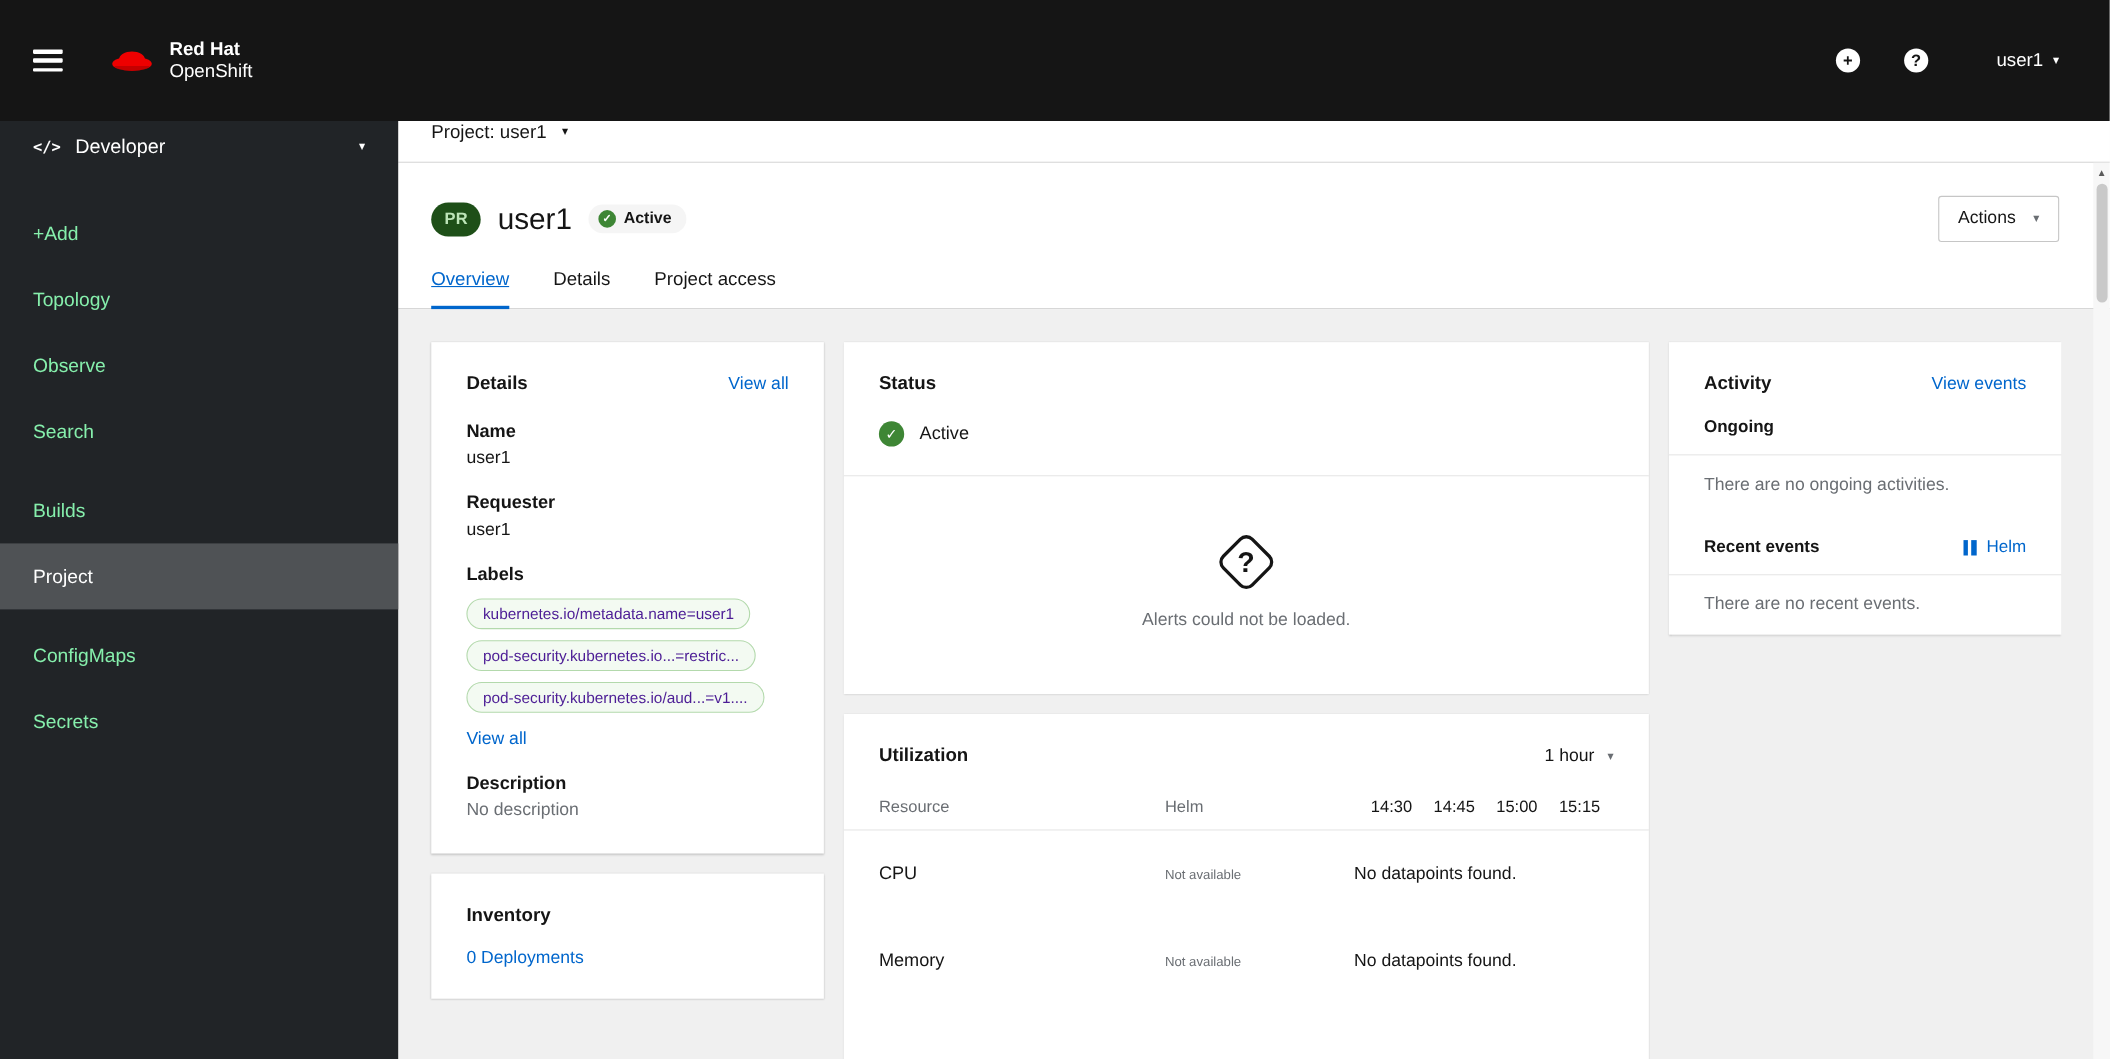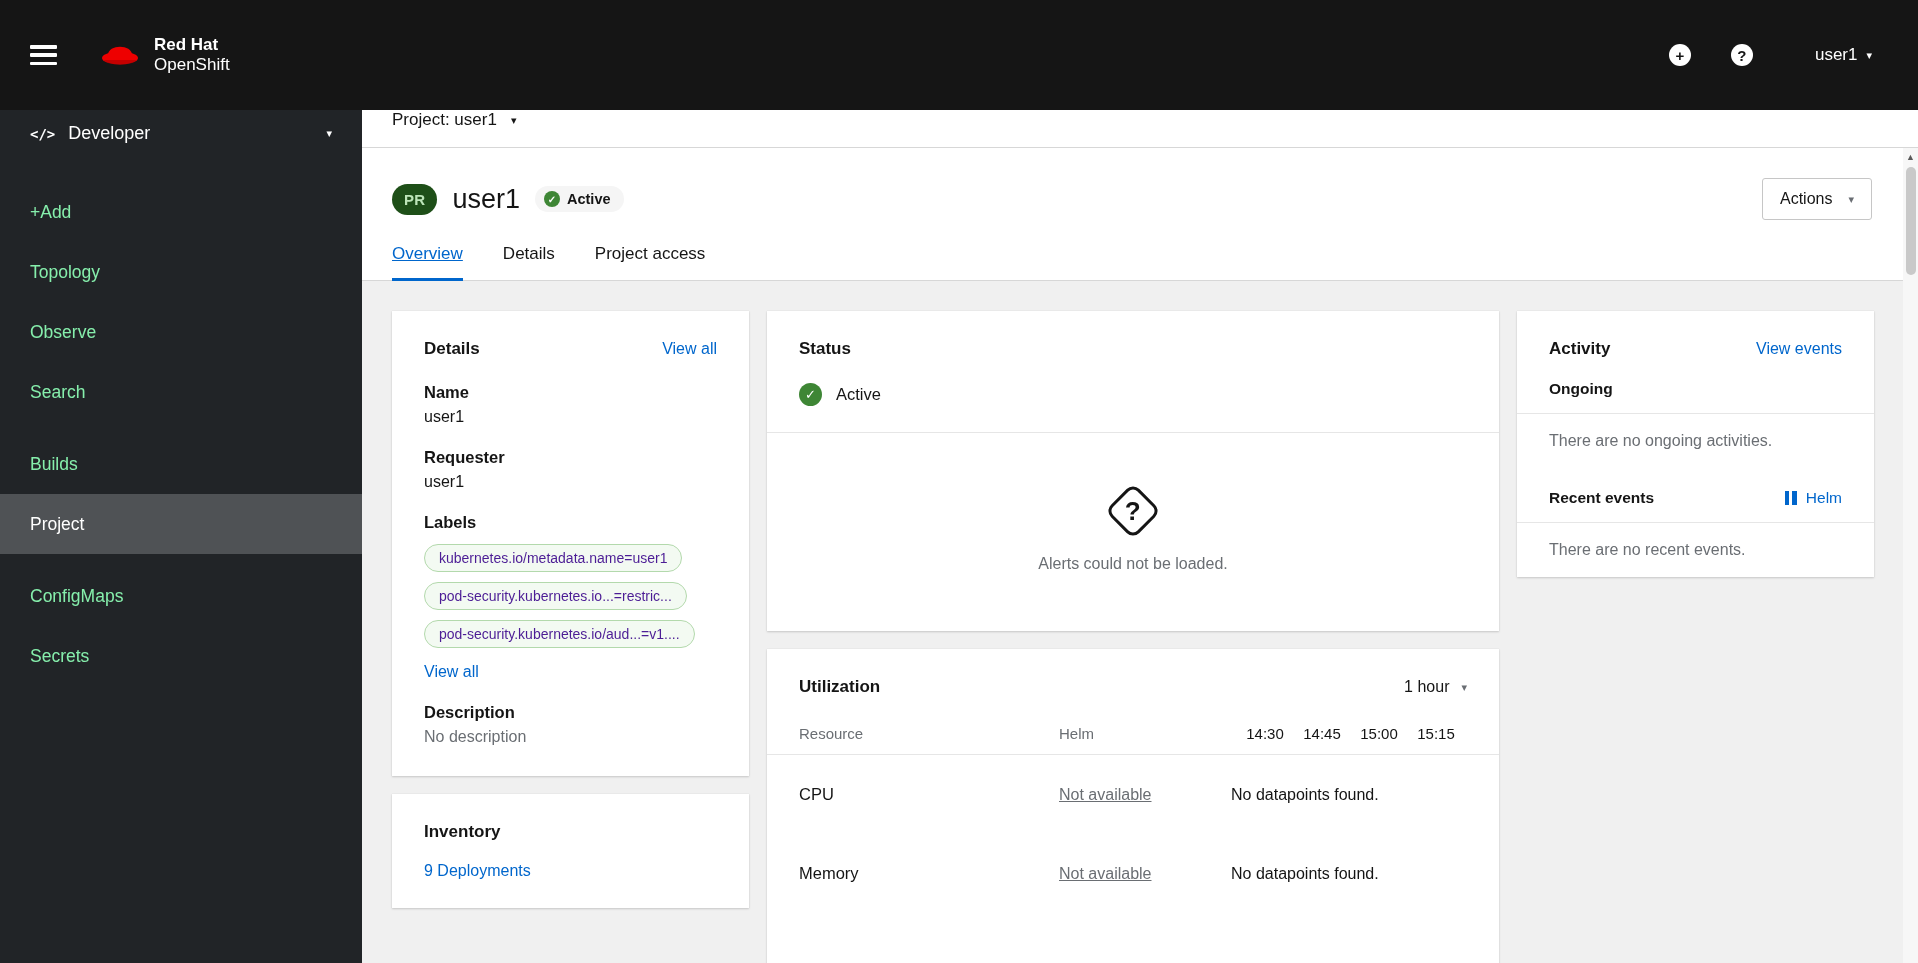--- a/index.html
+++ b/index.html
@@ -80,21 +80,21 @@
   .util-card { min-height:430px; }
   .duration { display:flex; align-items:center; gap:12px; font-size:16px; cursor:pointer; }
   .duration .caret { color:#6a6e73; }
   .util-cols { display:grid; grid-template-columns:260px 172px 1fr; align-items:end; padding:28px 32px 12px; border-bottom:1px solid #e6e6e6; }
   .col-label { color:#6a6e73; font-size:15px; }
   .time-axis { display:flex; gap:13px; padding-left:12px; }
   .time-tick { width:44px; text-align:center; font-size:15px; }
   .tick-mark { width:1px; height:7px; background:#8a8d90; margin:5px auto 0; }
   .util-row { display:grid; grid-template-columns:260px 172px 1fr; align-items:center; padding:30px 32px; }
   .util-resource { font-size:16.5px; }
-  .util-usage { font-size:16px; color:#6a6e73;text-decoration:underline; }
+  .util-usage { font-size:12px; color:#6a6e73; }
   .util-data { font-size:16px; }
 
   
   .section-row { display:flex; align-items:center; justify-content:space-between; padding:21px 32px 15px; }
   .section-title { font-weight:bold; font-size:15.5px; }
   .empty-text { color:#6a6e73; font-size:16px; padding:18px 32px; }
   .pause-btn { display:flex; align-items:center; gap:9px; color:#0066cc; font-size:15.5px; cursor:pointer; }
   .pause-icon { display:flex; gap:3px; }
   .pause-icon i { display:block; width:4.5px; height:14px; background:#0066cc; }
 
@@ -212,21 +212,21 @@
           <a class="link viewall-inline">View all</a>
           <div class="field-label">Description</div>
           <div class="field-value muted">No description</div>
         </div>
       </section>
 
       <section class="card">
         <div class="card-head">
           <span class="card-title">Inventory</span>
         </div>
-        <a class="link inv-link">9 Deployments</a>
+        <a class="link inv-link">0 Deployments</a>
       </section>
     </div>
 
     <div class="col col-mid">
       <section class="card">
         <div class="card-head">
           <span class="card-title">Status</span>
         </div>
         <div class="status-row">
           <span class="check md">✓</span>

